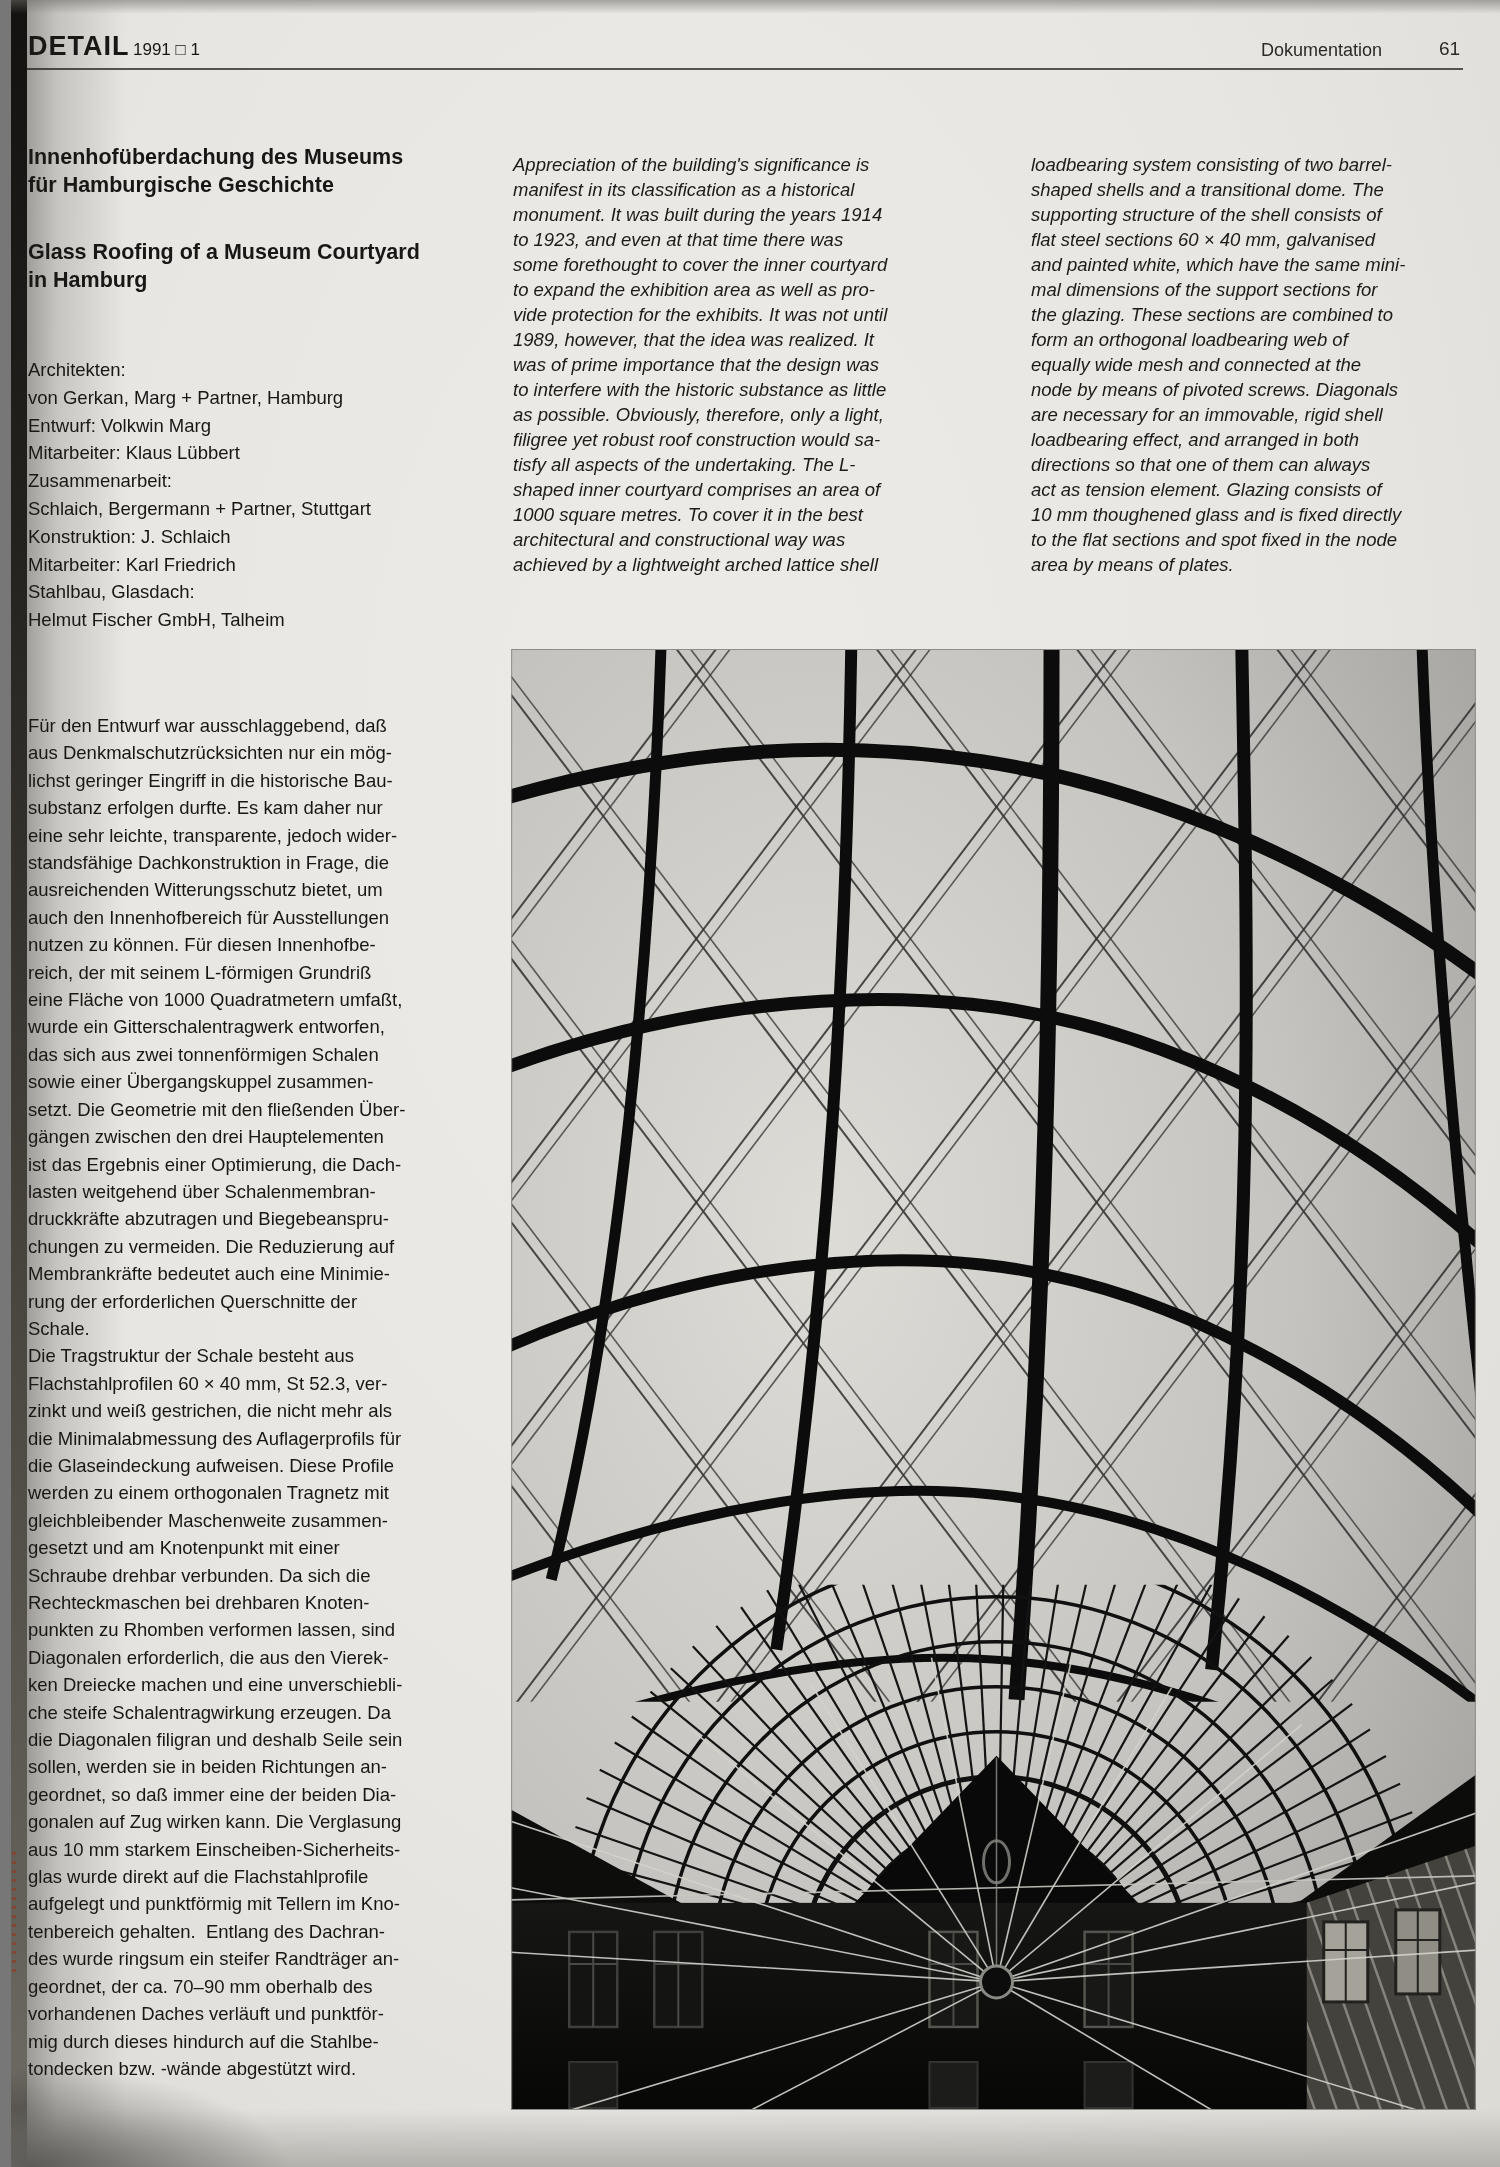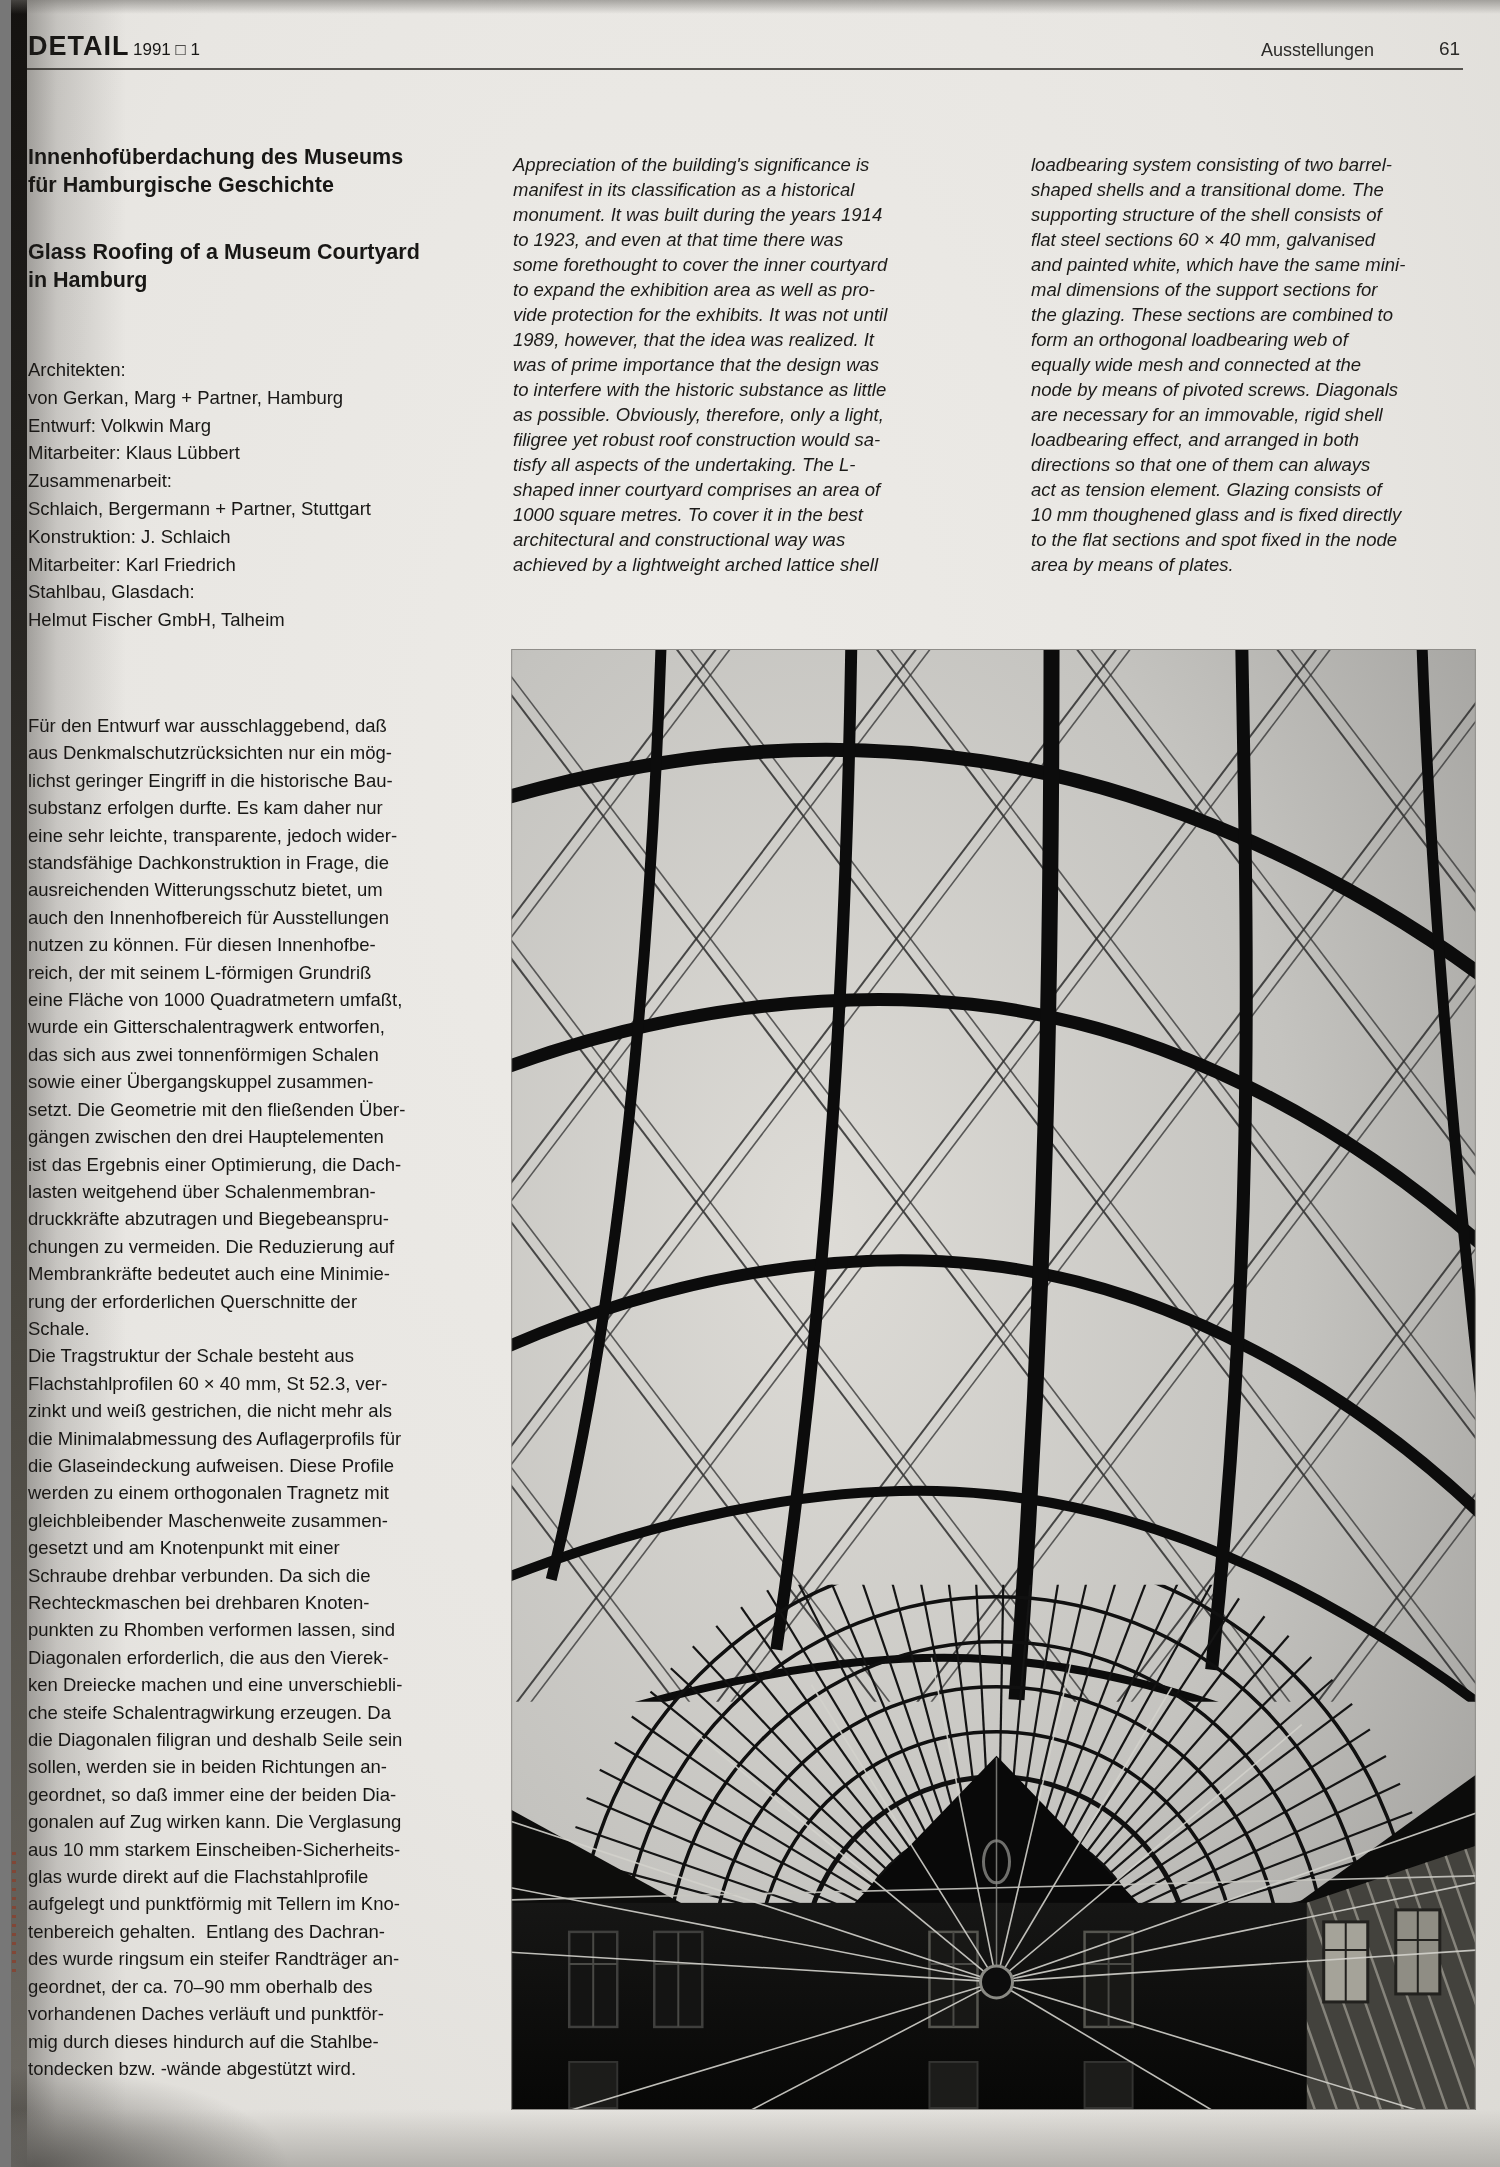--- a/index.html
+++ b/index.html
@@ -33,21 +33,21 @@
   .dots-artifact{position:absolute;left:1px;top:1852px;width:4px;height:120px;pointer-events:none;
         background:repeating-linear-gradient(to bottom,rgba(140,62,42,.75) 0 3px,transparent 3px 9px);}
 </style>
 </head>
 <body>
 
 <div class="page">
 
   <div class="brand">DETAIL</div>
   <div class="issue">1991 □ 1</div>
-  <div class="section">Ausstellungen</div>
+  <div class="section">Dokumentation</div>
   <div class="pageno">61</div>
   <div class="rule"></div>
 
   <div class="title-de">Innenhofüberdachung des Museums
 für Hamburgische Geschichte</div>
   <div class="title-en">Glass Roofing of a Museum Courtyard
 in Hamburg</div>
   <div class="credits">Architekten:
 von Gerkan, Marg + Partner, Hamburg
 Entwurf: Volkwin Marg

